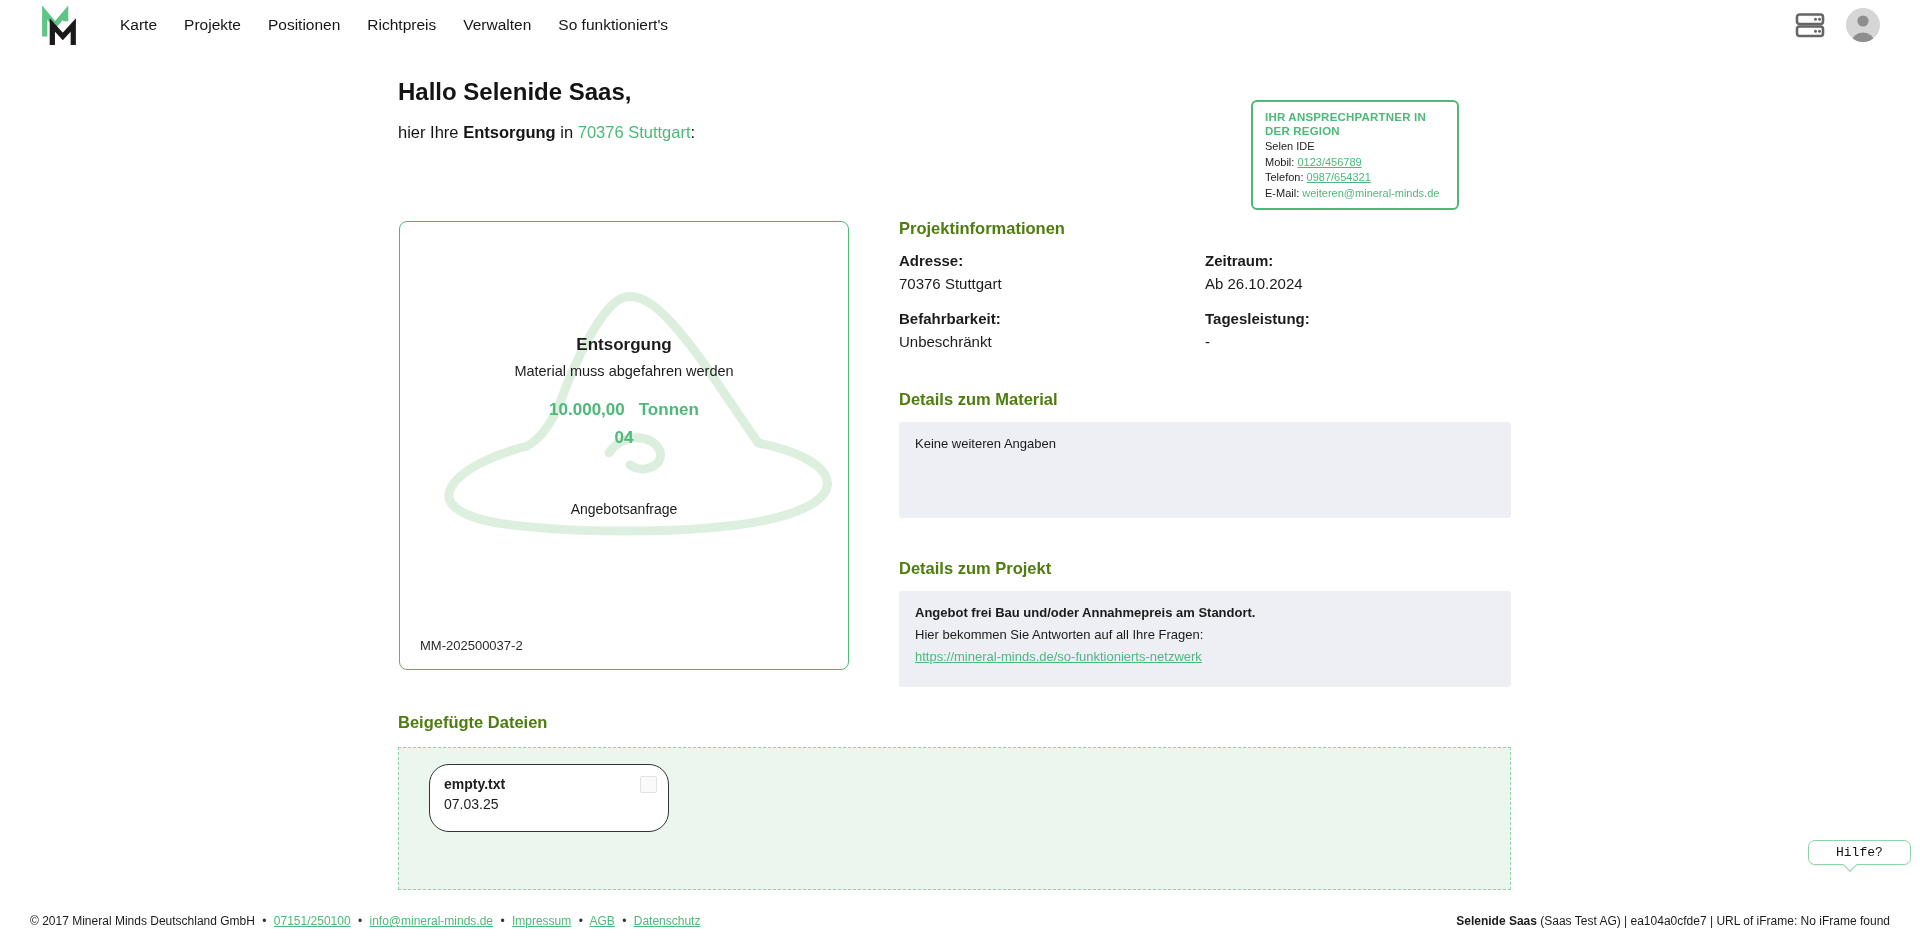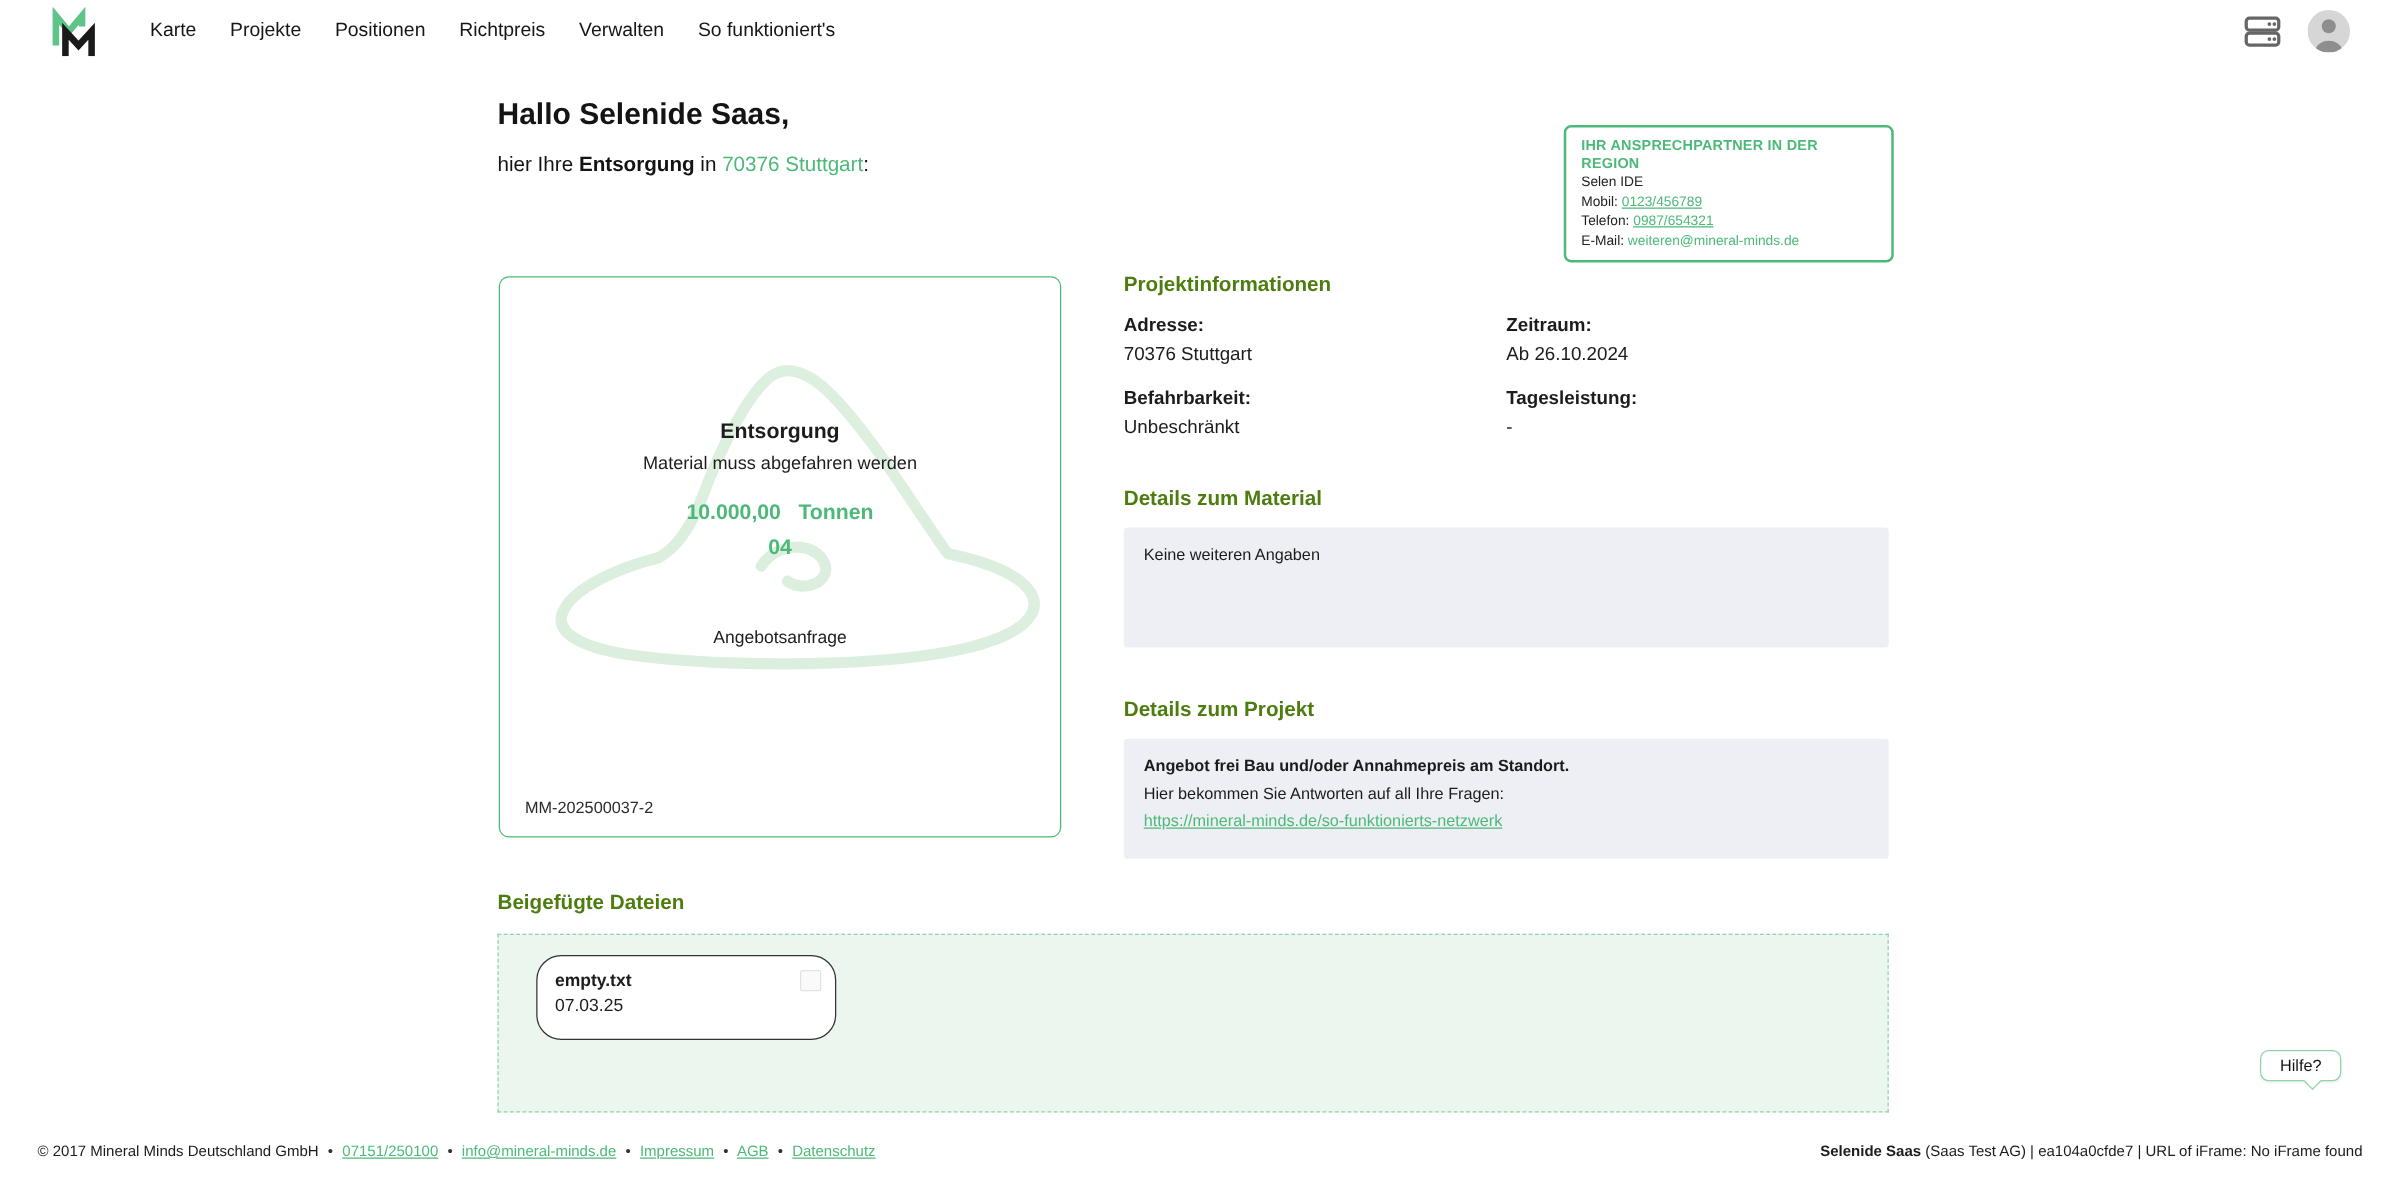--- a/index.html
+++ b/index.html
@@ -25,21 +25,21 @@
   .icon-btn{cursor:pointer;display:inline-flex;}
   .avatar{cursor:pointer;display:inline-flex;}
 
   
   .greeting{position:absolute;left:398px;top:78px;}
   .greeting h1{margin:0;font-size:24px;font-weight:700;color:#141414;}
   .intro{margin:17px 0 0;font-size:16.5px;color:#141414;}
   .intro .green{color:var(--accent);}
 
   
-  .contact{position:absolute;left:1251px;top:100px;width:264px;border:2px solid var(--accent);border-radius:6px;padding:8px 12px;background:#fff;}
+  .contact{position:absolute;left:1251px;top:100px;width:208px;border:2px solid var(--accent);border-radius:6px;padding:8px 12px;background:#fff;}
   .c-head{color:var(--accent);font-weight:700;font-size:11.5px;letter-spacing:.2px;line-height:14px;}
   .c-line{font-size:11px;line-height:13.5px;margin-top:2px;color:#222;}
   .c-link{color:var(--accent);text-decoration:none;cursor:pointer;}
   .c-link.u{text-decoration:underline;}
 
   
   .card{position:absolute;left:399px;top:221px;width:450px;height:449px;border:1.5px solid var(--accent);border-radius:8px;background:#fff;text-align:center;cursor:pointer;}
   .blob{position:absolute;left:0;top:0;width:100%;height:100%;pointer-events:none;}
   .card > div{position:absolute;left:0;right:0;}
   .card-title{top:113px;font-size:17px;font-weight:700;}
@@ -65,21 +65,21 @@
 
   
   .files{position:absolute;left:398px;top:712px;width:1113px;}
   .dropzone{margin-top:14px;height:143px;background:var(--dropzone-bg);border:1px dashed var(--accent-light);padding:16px 0 0 30px;}
   .file-card{position:relative;width:240px;height:68px;background:#fff;border:1px solid #333;border-radius:20px;padding:11px 14px;cursor:pointer;}
   .f-name{font-size:14px;font-weight:700;}
   .f-date{font-size:14px;margin-top:4px;}
   .f-check{position:absolute;right:11px;top:11px;width:17px;height:17px;border:1px solid #e2e2e2;background:#fafafa;border-radius:2px;cursor:pointer;}
 
   
-  .help{position:absolute;left:1808px;top:840px;background:#fff;border:1px solid var(--accent-light);border-radius:7px;padding:4px 15px;font-size:13px;font-family:Liberation Sans, sans-serif;color:#141414;cursor:pointer;box-shadow:0 1px 2px rgba(0,0,0,.06);}
+  .help{position:absolute;left:1808px;top:840px;background:#fff;border:1px solid var(--accent-light);border-radius:7px;padding:4px 27px;font-size:13px;font-family:Liberation Mono, monospace;color:#141414;cursor:pointer;box-shadow:0 1px 2px rgba(0,0,0,.06);}
   .help .tail{position:absolute;left:36px;bottom:-6px;width:10px;height:10px;background:#fff;border-right:1px solid var(--accent-light);border-bottom:1px solid var(--accent-light);transform:rotate(45deg);}
 
   
   footer{position:absolute;left:0;right:0;bottom:0;height:44px;display:flex;align-items:center;justify-content:space-between;padding:0 30px;font-size:12px;color:#1b1b1b;background:#fff;}
   .sep{margin:0 4px;color:#333;}
   .f-link{color:var(--accent);text-decoration:underline;cursor:pointer;}
   .f-right strong{font-weight:700;}
 </style>
 </head>
 <body>

